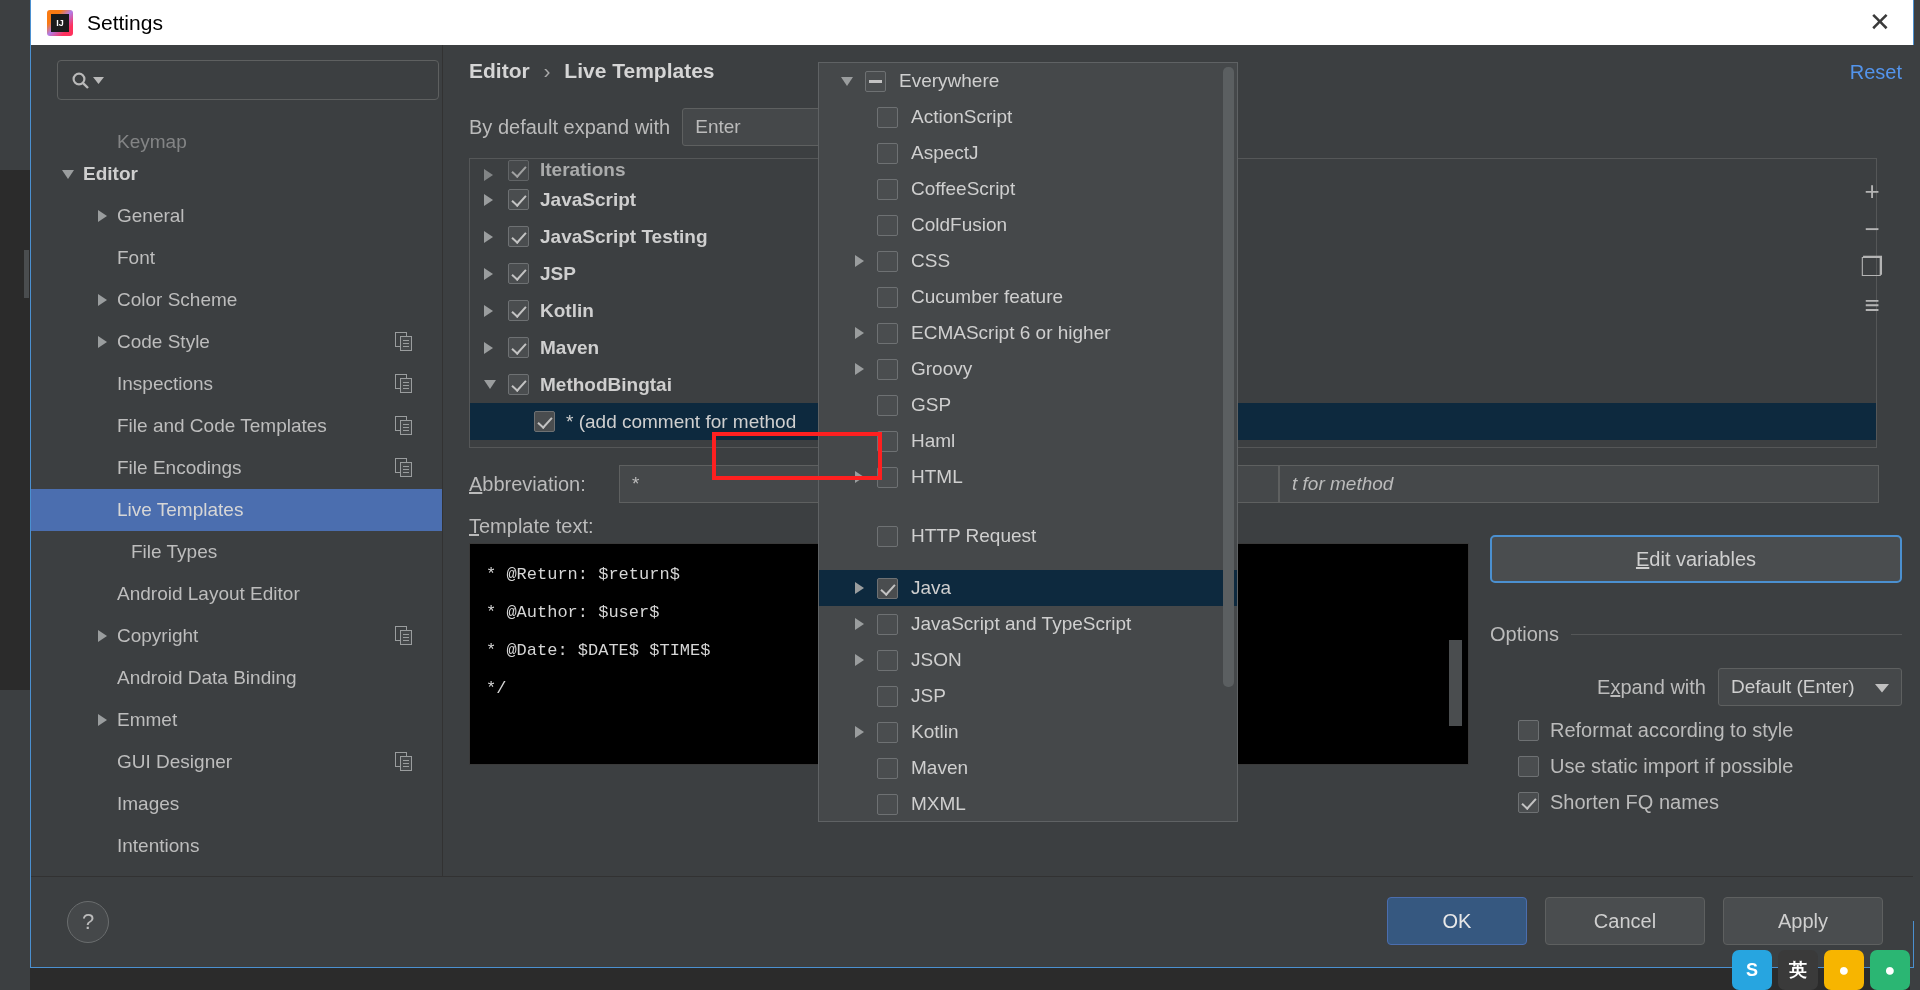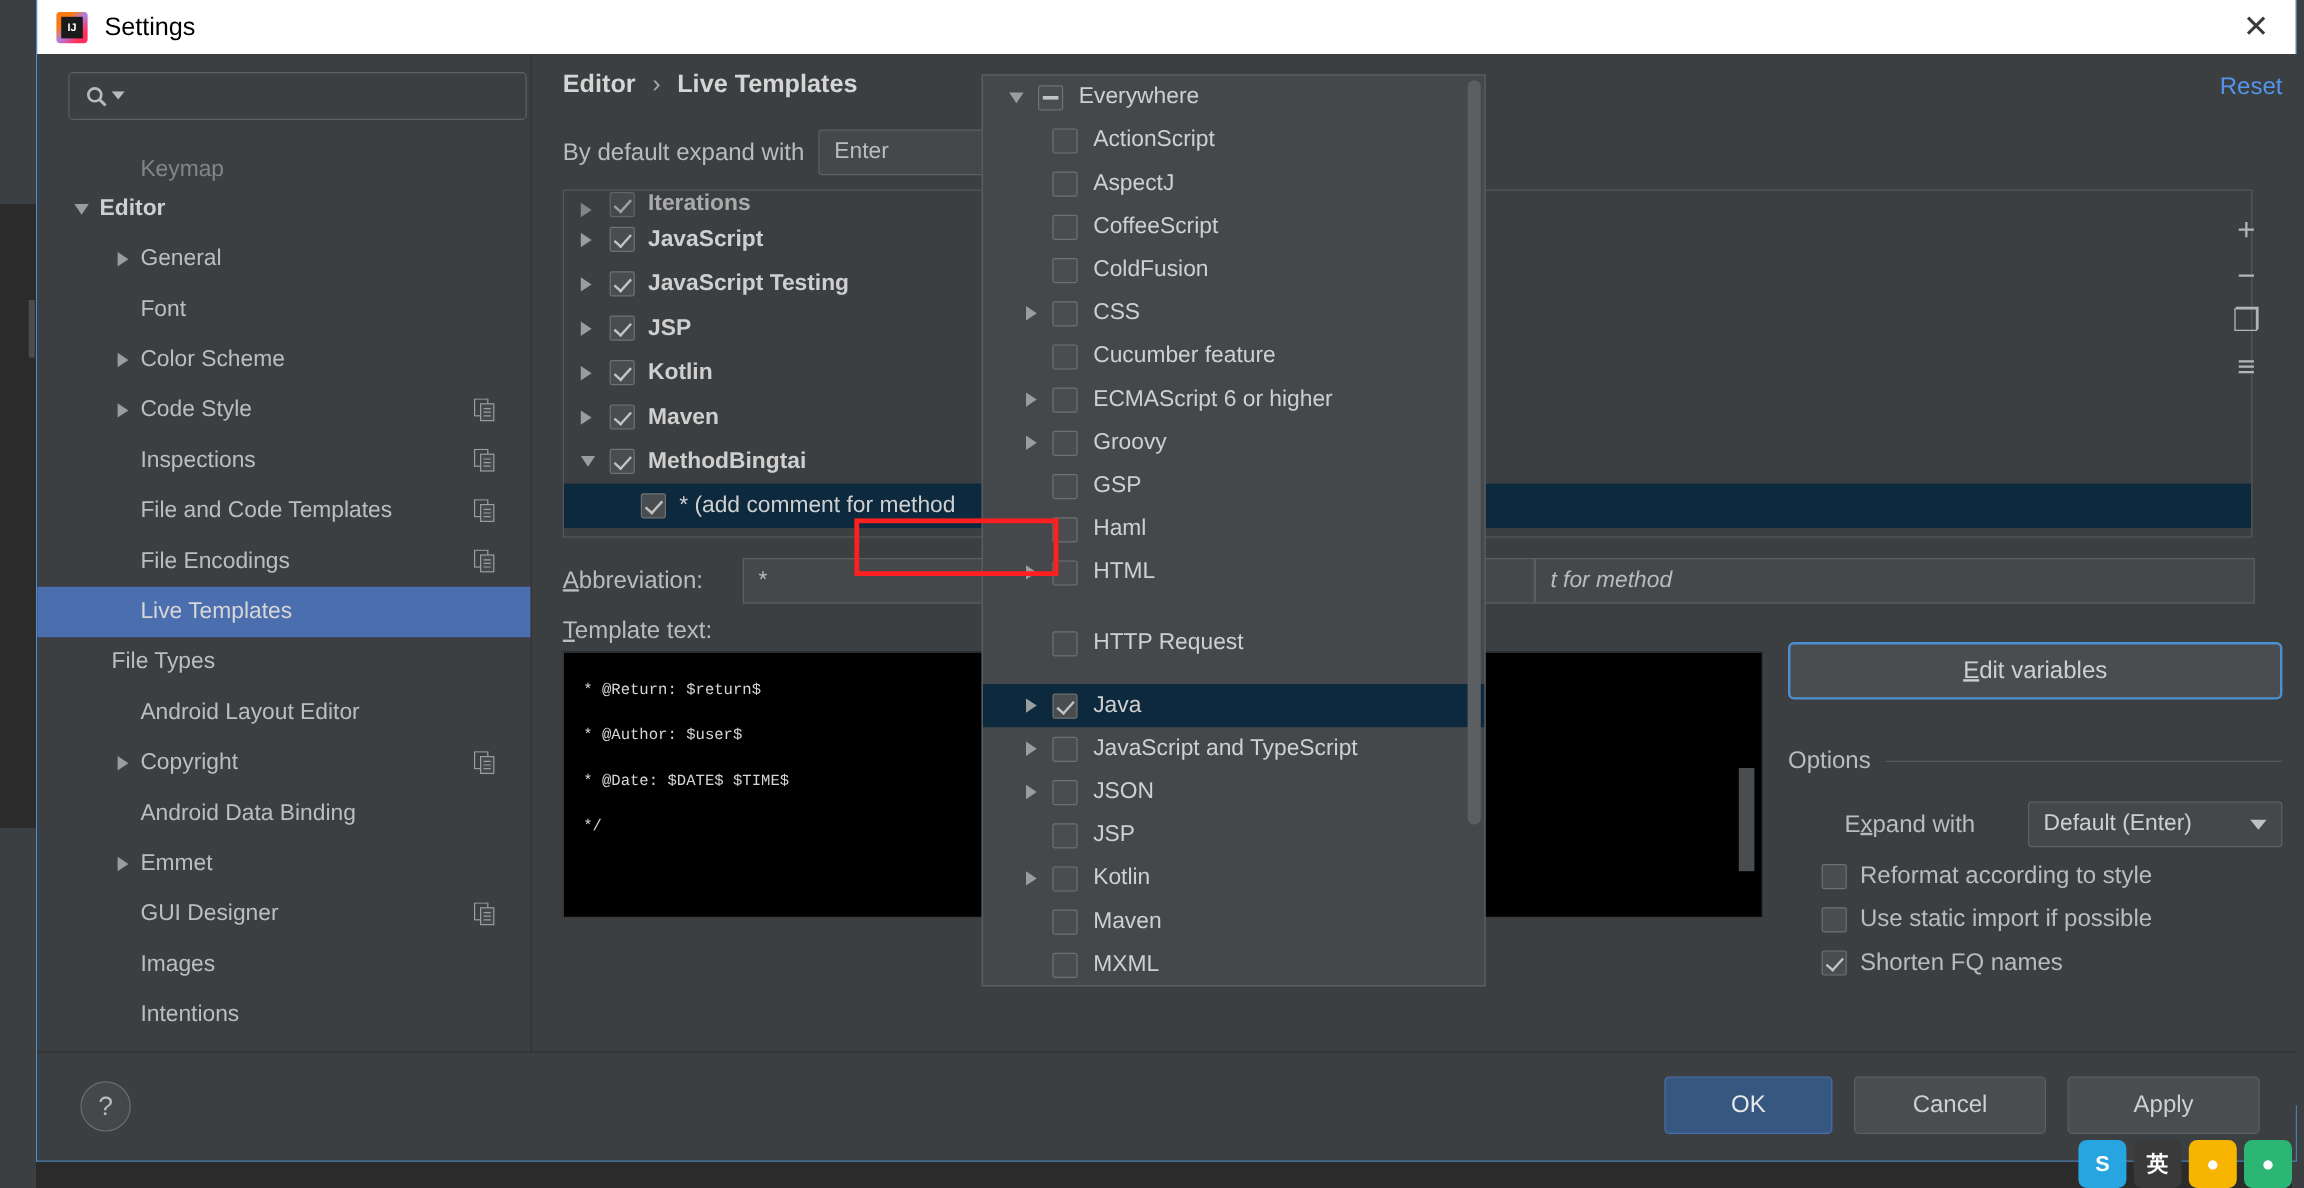--- a/index.html
+++ b/index.html
@@ -208,21 +208,21 @@
   .tt-label {
     position: absolute; left: 18px; top: 470px;
     color: #bbbbbb; font-size: 20px;
   }
   .tt-editor {
     position: absolute; left: 18px; top: 498px; width: 1000px; height: 222px;
     background: #000000; border: 1px solid #3a3a3a;
     padding: 12px 16px; overflow: hidden;
   }
   .tt-line {
-    color: #d6d6d6; font-size: 13px; line-height: 38px;
+    color: #d6d6d6; font-size: 17px; line-height: 38px;
     font-family: "Liberation Mono", monospace; white-space: pre;
   }
   .tt-scroll {
     position: absolute; right: 6px; top: 96px; width: 13px; height: 86px;
     background: #4a4d4f;
   }
 
   
   .rpanel {
     position: absolute; right: 18px; top: 490px; width: 412px;
@@ -239,24 +239,24 @@
     color: #bbbbbb; font-size: 20px;
   }
   .opt-header .rule {
     flex: 1; height: 1px; background: #555758; margin-left: 12px;
   }
   .opt-combo-row {
     display: flex; align-items: center; margin-top: 22px; justify-content: flex-end;
   }
   .opt-combo-row .lbl { color: #bbbbbb; font-size: 20px; margin-right: 12px; }
   .opt-combo {
-    width: 212px; height: 38px; border: 1px solid #5e6060; border-radius: 3px;
+    width: 184px; height: 38px; border: 1px solid #5e6060; border-radius: 3px;
     background: #45484a; color: #cfcfcf; font-size: 19px;
     display: flex; align-items: center; padding: 0 12px;
-    justify-content: space-between; font-family: "Liberation Sans", sans-serif; margin-left: 32px;
+    justify-content: space-between; font-family: "Liberation Sans", sans-serif;
   }
   .opt-cb-row {
     display: flex; align-items: center; margin-top: 13px; padding-left: 28px;
     color: #bbbbbb; font-size: 20px; font-family: "Liberation Sans", sans-serif;
   }
 
   
   .statusline {
     position: absolute; left: 18px; bottom: 20px; width: 1408px;
     display: flex; align-items: baseline;
@@ -433,21 +433,21 @@
                   <rect x="5.5" y="4.5" width="11" height="14" fill="#45484a" stroke="#9a9d9e"></rect>
                   <line x1="8" y1="8.5" x2="14" y2="8.5" stroke="#9a9d9e"></line>
                   <line x1="8" y1="11.5" x2="14" y2="11.5" stroke="#9a9d9e"></line>
                   <line x1="8" y1="14.5" x2="14" y2="14.5" stroke="#9a9d9e"></line>
                 </svg></span>
             </div>
             <div class="tnode selected" style="padding-left:60px;">
               <span class="arrow"></span>
               <span class="label">Live Templates</span>
             </div>
-            <div class="tnode" style="padding-left:36px;">
+            <div class="tnode" style="padding-left:74px;">
               <span class="arrow"></span>
               <span class="label">File Types</span>
             </div>
             <div class="tnode" style="padding-left:60px;">
               <span class="arrow"></span>
               <span class="label">Android Layout Editor</span>
             </div>
             <div class="tnode" style="padding-left:60px;">
               <span class="arrow">
                 <span class="tri tri-right"></span>

